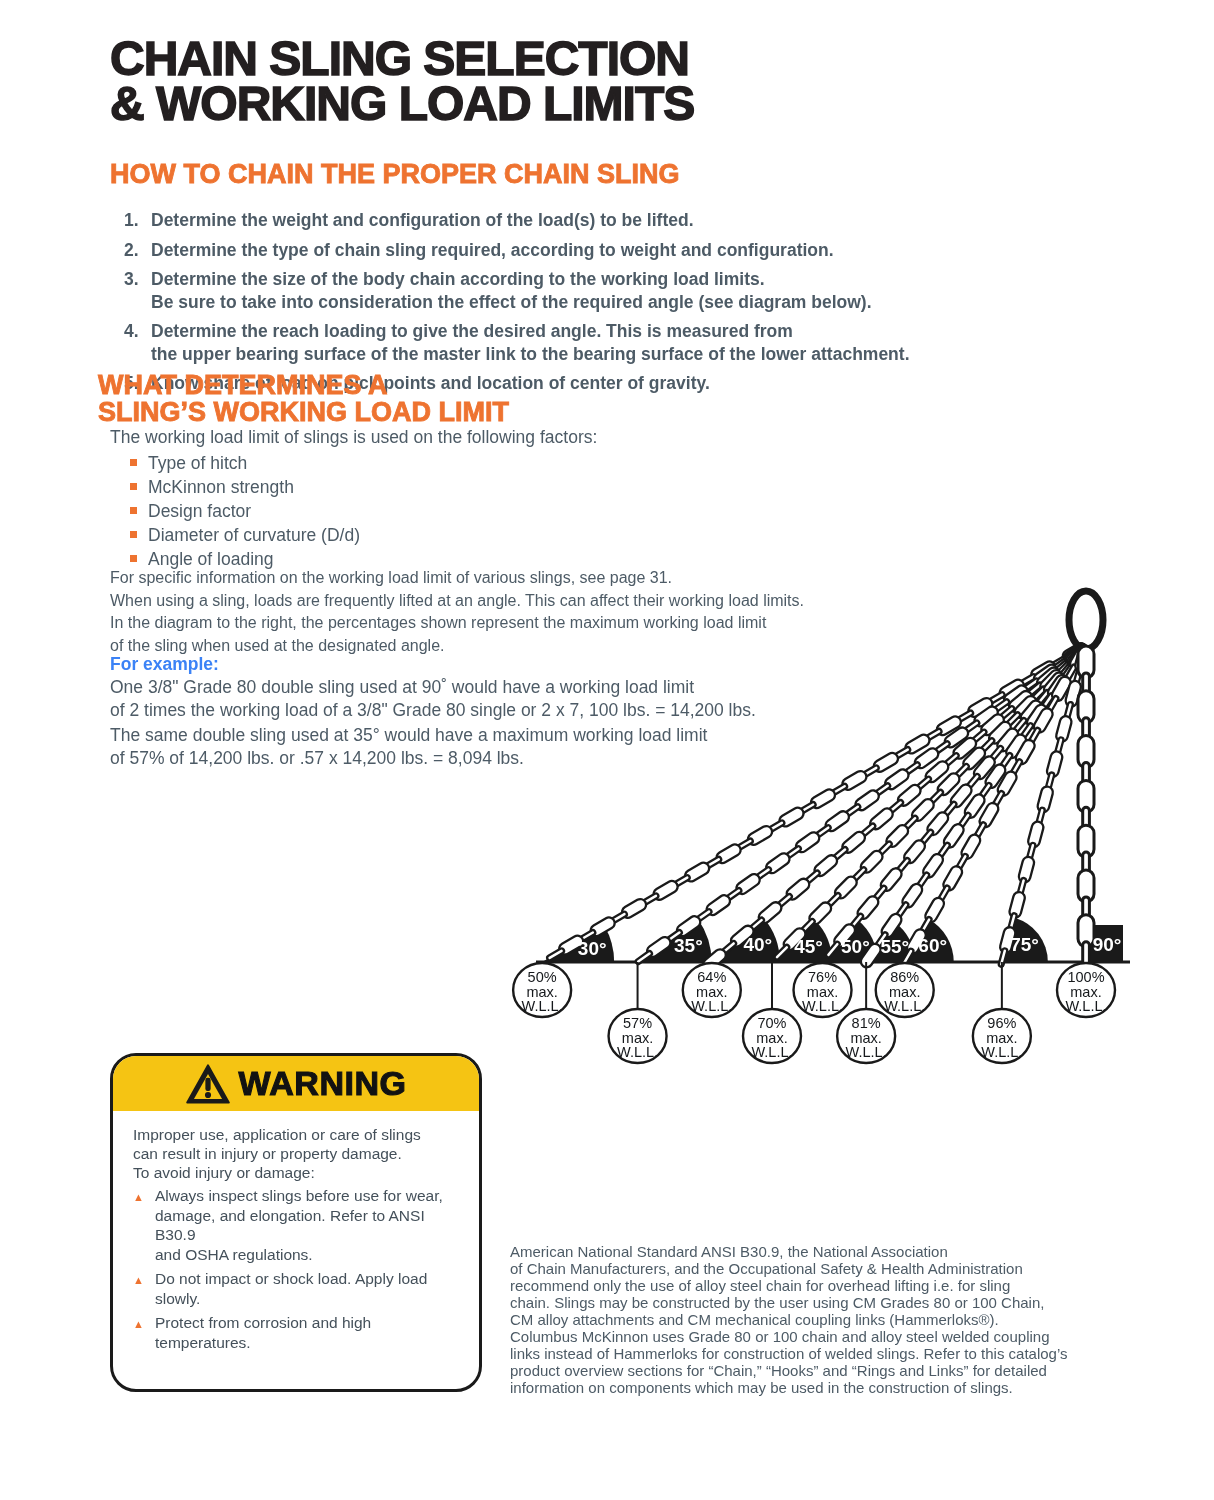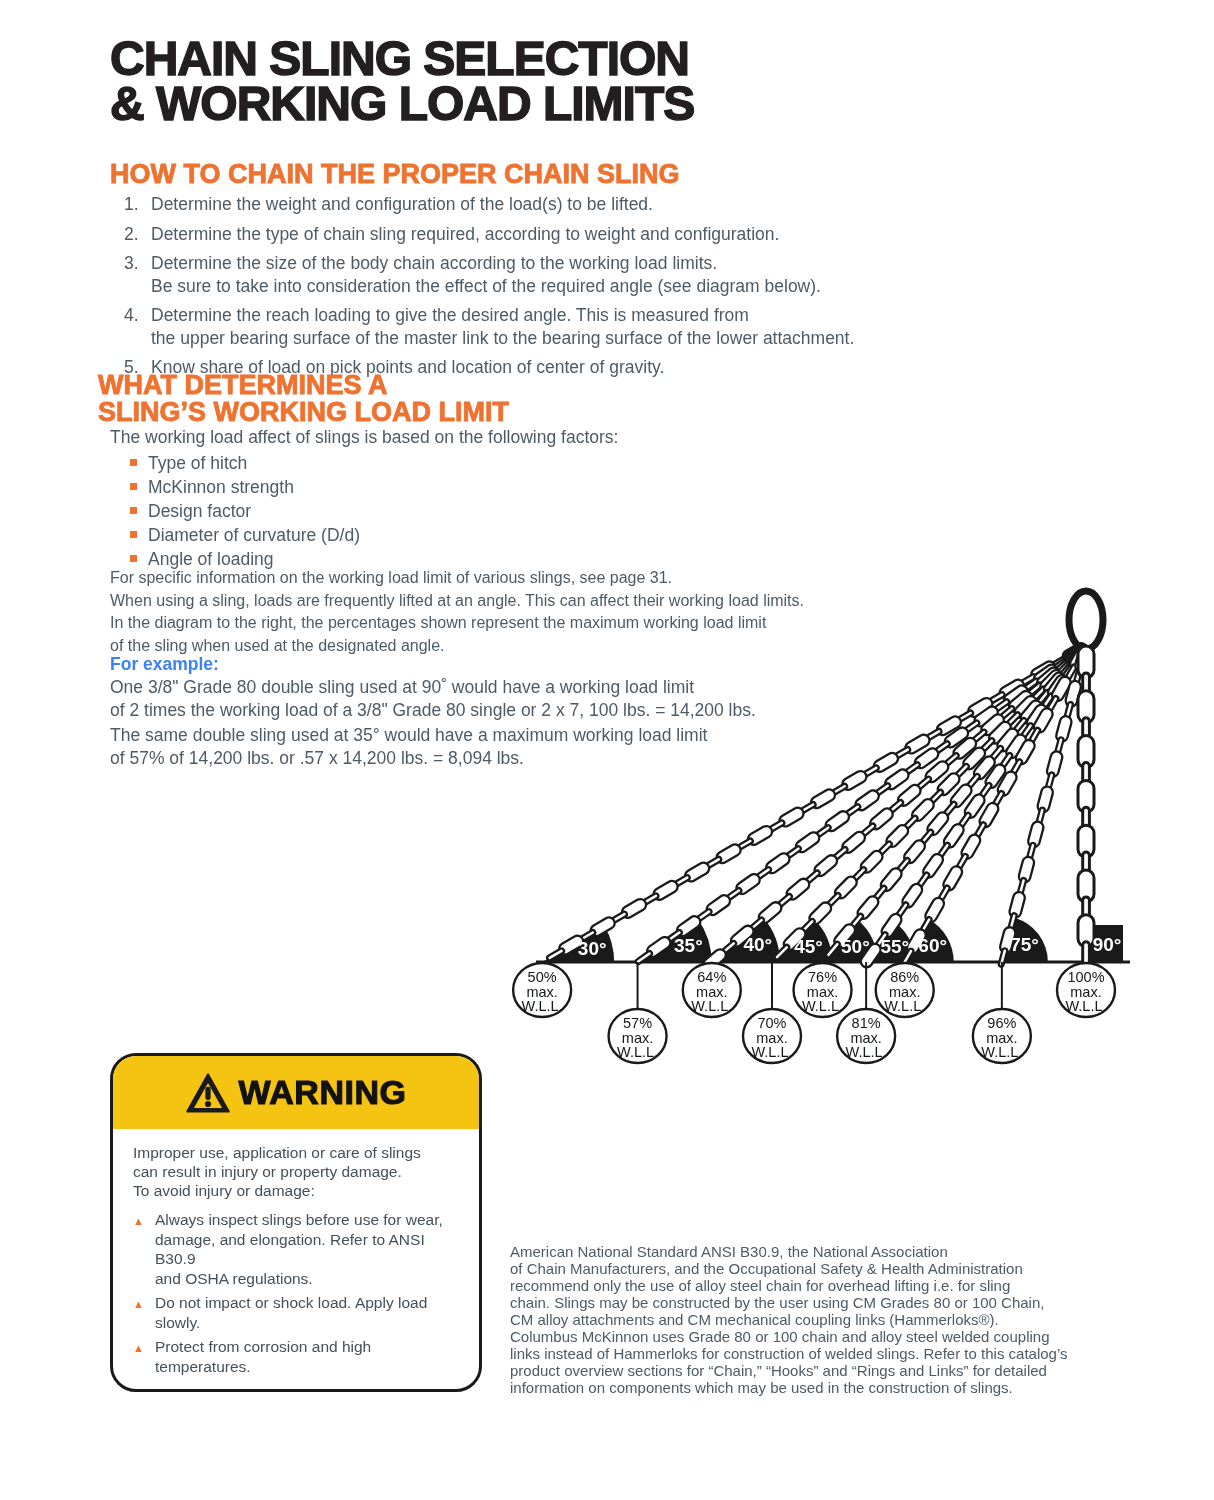--- a/index.html
+++ b/index.html
@@ -15,21 +15,21 @@
     left:110px; top:36px; font-size:48px; line-height:45px; font-weight:900;
     color:#231f20; letter-spacing:-1px; -webkit-text-stroke:1.5px #231f20;
   }
   .h2 {
     font-size:27px; line-height:27px; font-weight:900; color:#ee7330;
     letter-spacing:0px; -webkit-text-stroke:0.9px #ee7330;
   }
   .h2-1 { left:110px; top:161px; }
   .h2-2 { left:98px; top:372px; }
 
-  .steps { left:124px; top:193px; width:860px; list-style:none; counter-reset:st; }
+  .steps { left:124px; top:209px; width:860px; list-style:none; counter-reset:st;font-weight:bold; }
   .steps li {
     counter-increment:st; position:relative; padding-left:27px;
     font-size:17.5px; line-height:22.5px; margin-bottom:7px;
   }
   .steps li::before { content:counter(st) "."; position:absolute; left:0; }
 
   .intro { left:110px; top:426px; font-size:17.5px; line-height:23px; }
 
   .factors { left:148px; top:451px; list-style:none; }
   .factors li { position:relative; font-size:17.5px; line-height:24px; }
@@ -45,28 +45,28 @@
 
   .diagram { left:500px; top:575px; width:660px; height:500px; }
   .diagram svg { display:block; }
   .diagram text { font-family:"Liberation Sans", sans-serif; }
 
   .warning {
     left:110px; top:1053px; width:372px; height:339px; background:#ffffff;
     border:3.5px solid #1a1a1a; border-radius:26px; overflow:hidden;
   }
   .warning-header {
-    height:73px; background:#f5c413; display:flex; align-items:center; justify-content:center; gap:9px;
+    height:55px; background:#f5c413; display:flex; align-items:center; justify-content:center; gap:9px;
   }
   .warning-word {
     font-size:34px; font-weight:900; color:#121212; letter-spacing:0.5px;
     -webkit-text-stroke:1.1px #121212;
   }
   .warning-body { padding:14px 14px 0 20px; color:#44505a; }
-  .warning-intro { font-size:15.5px; line-height:19px; margin-bottom:10px; }
+  .warning-intro { font-size:15.5px; line-height:19px; margin-bottom:4px; }
   .warning-items { list-style:none; }
   .warning-items li {
     position:relative; padding-left:22px; font-size:15.5px; line-height:19.5px; margin-bottom:5px;
   }
   .warning-items li::before {
     content:"\25B2"; position:absolute; left:0; top:2px; font-size:11px; color:#ee7330;
   }
 
   .footer-note { left:510px; top:1243px; width:602px; font-size:15px; line-height:17px; }
 </style>
@@ -86,21 +86,21 @@
       <li class="pre">Determine the size of the body chain according to the working load limits.
 Be sure to take into consideration the effect of the required angle (see diagram below).</li>
       <li class="pre">Determine the reach loading to give the desired angle. This is measured from
 the upper bearing surface of the master link to the bearing surface of the lower attachment.</li>
       <li class="pre">Know share of load on pick points and location of center of gravity.</li>
     </ol>
 
   <h2 class="abs h2 h2-2 pre">WHAT DETERMINES A
 SLING’S WORKING LOAD LIMIT</h2>
 
-  <p class="abs intro">The working load affect of slings is based on the following factors:</p>
+  <p class="abs intro">The working load limit of slings is used on the following factors:</p>
 
   <ul class="abs factors">
       <li>Type of hitch</li>
       <li>McKinnon strength</li>
       <li>Design factor</li>
       <li>Diameter of curvature (D/d)</li>
       <li>Angle of loading</li>
     </ul>
 
   <p class="abs note pre">For specific information on the working load limit of various slings, see page 31.

